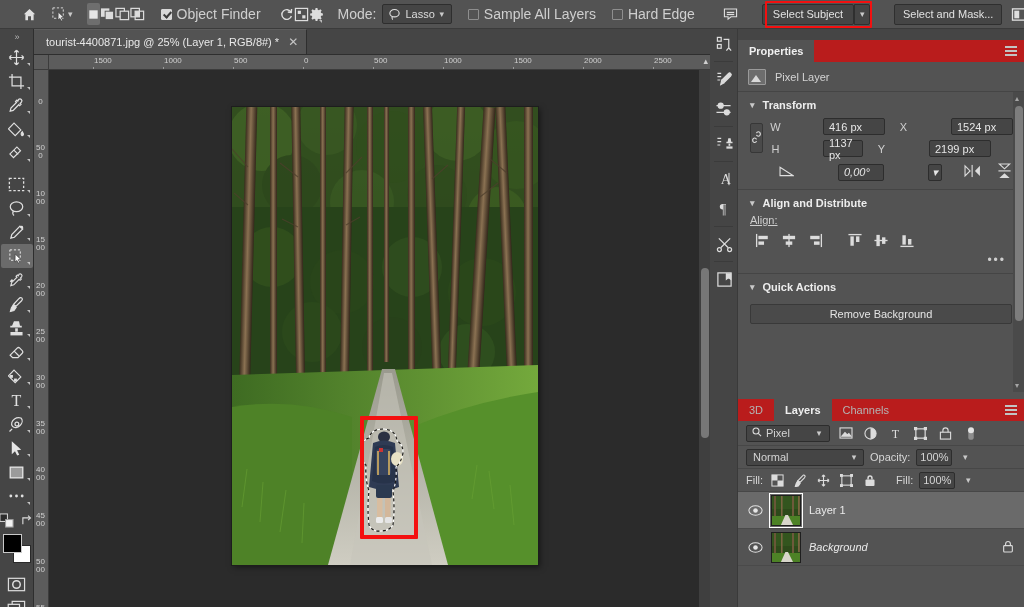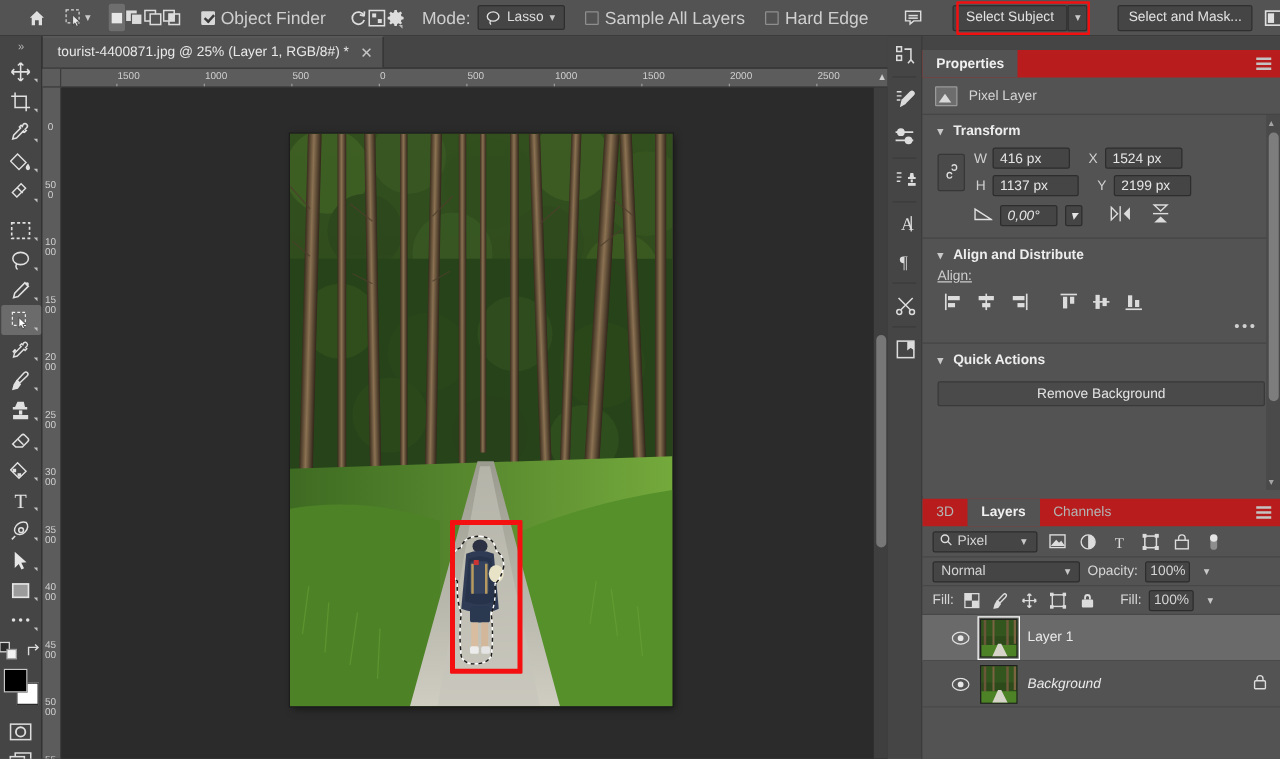--- a/index.html
+++ b/index.html
@@ -191,21 +191,21 @@
     border-left:5px solid transparent; border-right:5px solid transparent;
     border-bottom:7px solid #d9d9d9;
   }
   .sect-head{
     display:flex; align-items:center; gap:8px; padding:7px 12px 5px;
     font-size:11px; font-weight:bold; color:#ededed;
   }
   .chev{ font-size:9px; color:#c9c9c9; }
   .numfield{
     background:#454545; border:1px solid #2d2d2d; border-radius:2px; height:17px;
-    display:flex; align-items:center; padding:0 5px; color:#e6e6e6; font-size:11px;
+    display:flex; align-items:center; padding:0 5px; color:#e6e6e6; font-size:11px;margin-left:38px;
   }
   .flbl{ color:#d0d0d0; font-size:11px; width:11px; text-align:center;}
   .linkbtn{
     width:22px; height:30px; background:#4a4a4a; border:1px solid #373737;
     border-radius:2px; display:flex; align-items:center; justify-content:center;
   }
   .align-icons{ display:flex; align-items:center; padding:3px 12px 0; gap:0; }
   .al{ width:26px; height:22px; display:flex; align-items:center; justify-content:center; }
   .dots3{ text-align:right; padding:2px 18px 6px 0; color:#cfcfcf; letter-spacing:2px; font-size:12px; }
   .divider{ height:1px; background:#454545; }
@@ -239,21 +239,21 @@
   .blend{
     background:#454545; border:1px solid #2d2d2d; border-radius:2px; height:17px; width:118px;
     display:flex; align-items:center; padding:0 2px 0 6px; font-size:11px;
   }
   .opac{
     background:#454545; border:1px solid #2d2d2d; border-radius:2px; height:17px; width:36px;
     display:flex; align-items:center; justify-content:center; font-size:11px;
   }
   .lock-ico{ width:17px; height:17px; display:flex; align-items:center; justify-content:center; color:#dcdcdc;}
   .layer-item{
-    display:flex; align-items:center; height:37px; padding:0 10px 0 22px; gap:8px;
+    display:flex; align-items:center; height:37px; padding:0 10px 0 9px; gap:8px;
     border-bottom:1px solid #4a4a4a;
   }
   .layer-item.sel{ background:#6a6a6a; }
   .eye{ width:16px; display:flex; align-items:center; justify-content:center; color:#dedede;}
   .lthumb{
     width:30px; height:31px; position:relative; flex:none; background:#3e5a2a; overflow:hidden;
     border:1px solid #1f1f1f;
   }
   .lthumb.selected{ outline:1px solid #fff; outline-offset:1px; }
   .lname{ flex:1; font-size:11px; color:#eaeaea; }
@@ -754,21 +754,21 @@
       </div>
       <div style="display:flex;flex-direction:column;gap:5px;">
         <div style="display:flex;align-items:center;gap:4px;">
           <span class="flbl">W</span>
           <span class="numfield" style="width:62px;">416 px</span>
           <span class="flbl" style="margin-left:9px;">X</span>
           <span class="numfield" style="width:62px;">1524 px</span>
         </div>
         <div style="display:flex;align-items:center;gap:4px;">
           <span class="flbl">H</span>
-          <span class="numfield" style="width:69px;">1137 px</span>
+          <span class="numfield" style="width:40px;">1137 px</span>
           <span class="flbl" style="margin-left:9px;">Y</span>
           <span class="numfield" style="width:62px;">2199 px</span>
         </div>
       </div>
     </div>
     <div style="display:flex;align-items:center;padding:6px 12px 8px 41px;gap:6px;font-style:italic;">
       <span>
         <svg width="15" height="12" viewBox="0 0 16 13" fill="none" stroke="#e0e0e0" stroke-width="1.2">
             <path d="M1 11.5h14L1 2.5z"></path>
           </svg>

